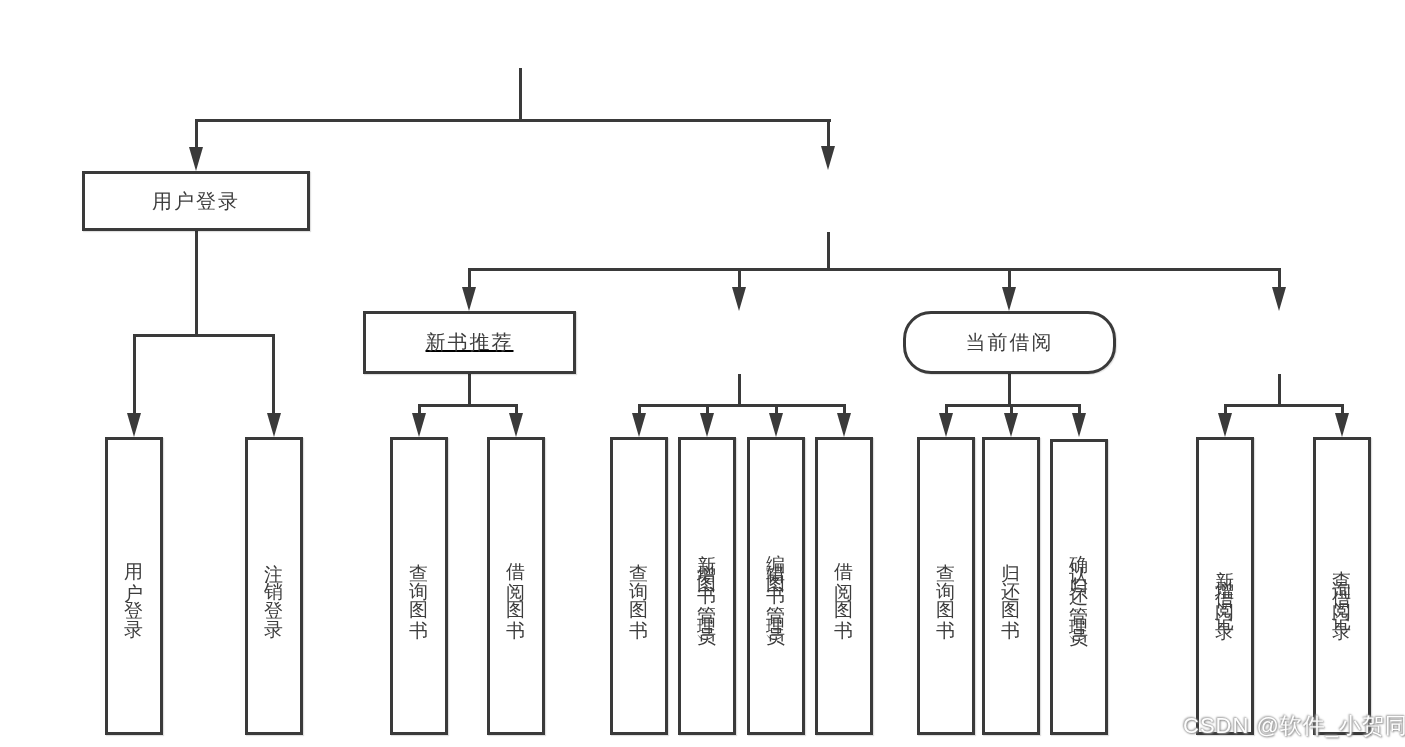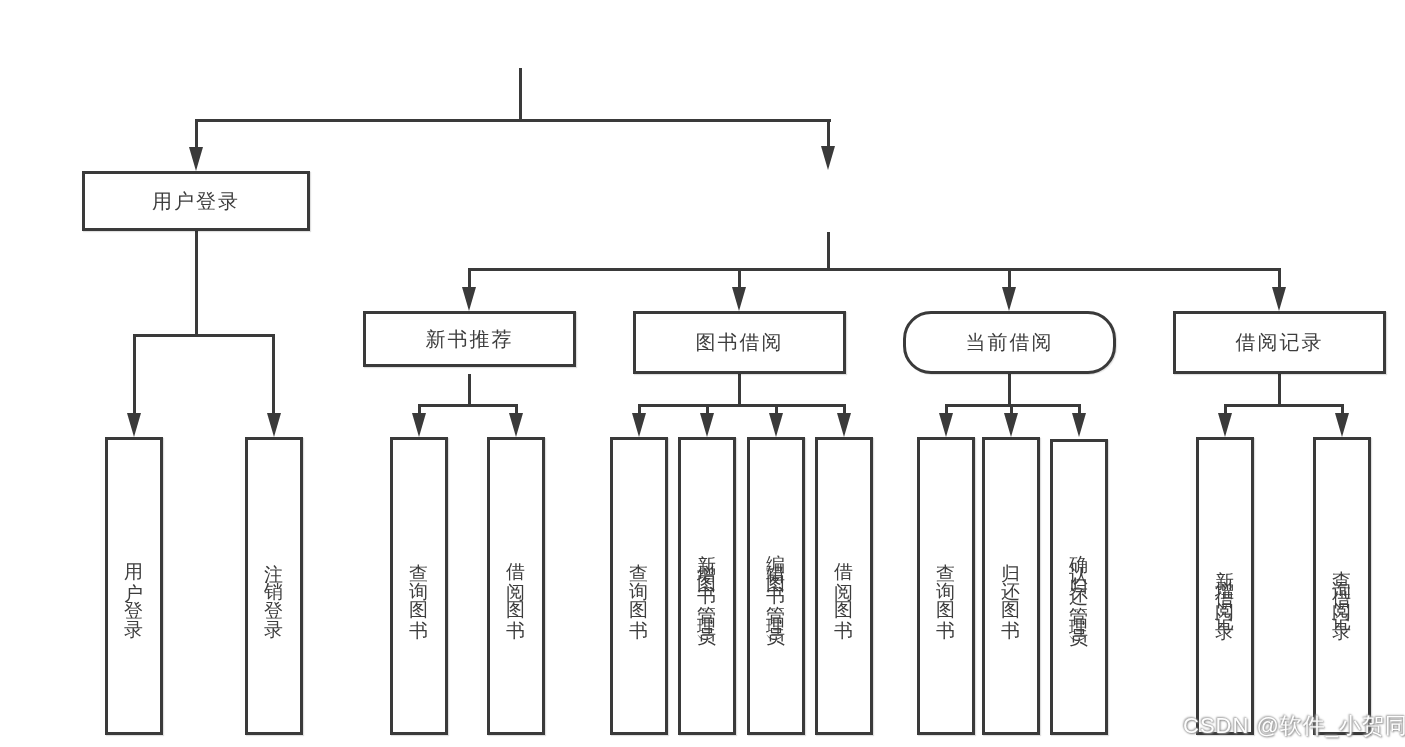--- a/index.html
+++ b/index.html
@@ -104,31 +104,25 @@
   <div class="vline" style="left:1224px;top:404px;height:12px;"></div>
   <div class="arrow" style="left:1218px;top:413px;"></div>
   <div class="vline" style="left:1341px;top:404px;height:12px;"></div>
   <div class="arrow" style="left:1335px;top:413px;"></div>
 
 
   <div class="node" style="left:82px;top:171px;width:228px;height:60px;">
     <span class="h-label">用户登录</span>
   </div>
 
-  <div class="node" style="left:363px;top:311px;width:213px;height:56px;">
+  <div class="node" style="left:363px;top:311px;width:213px;height:63px;text-decoration:underline;">
     <span class="h-label">新书推荐</span>
-  </div>
-  <div class="node" style="left:633px;top:311px;width:213px;height:63px;">
-    <span class="h-label">图书借阅</span>
   </div>
   <div class="node" style="left:903px;top:311px;width:213px;height:63px;border-radius:28px;">
     <span class="h-label">当前借阅</span>
-  </div>
-  <div class="node" style="left:1173px;top:311px;width:213px;height:63px;">
-    <span class="h-label">借阅记录</span>
   </div>
 
   <div class="node" style="left:105px;top:437px;width:58px;height:298px;">
     <span class="v-label" style="letter-spacing: 1em;">用户登录</span>
   </div>
   <div class="node" style="left:245px;top:437px;width:58px;height:298px;">
     <span class="v-label" style="letter-spacing: 1em;">注销登录</span>
   </div>
 
   <div class="node" style="left:390px;top:437px;width:58px;height:298px;">

